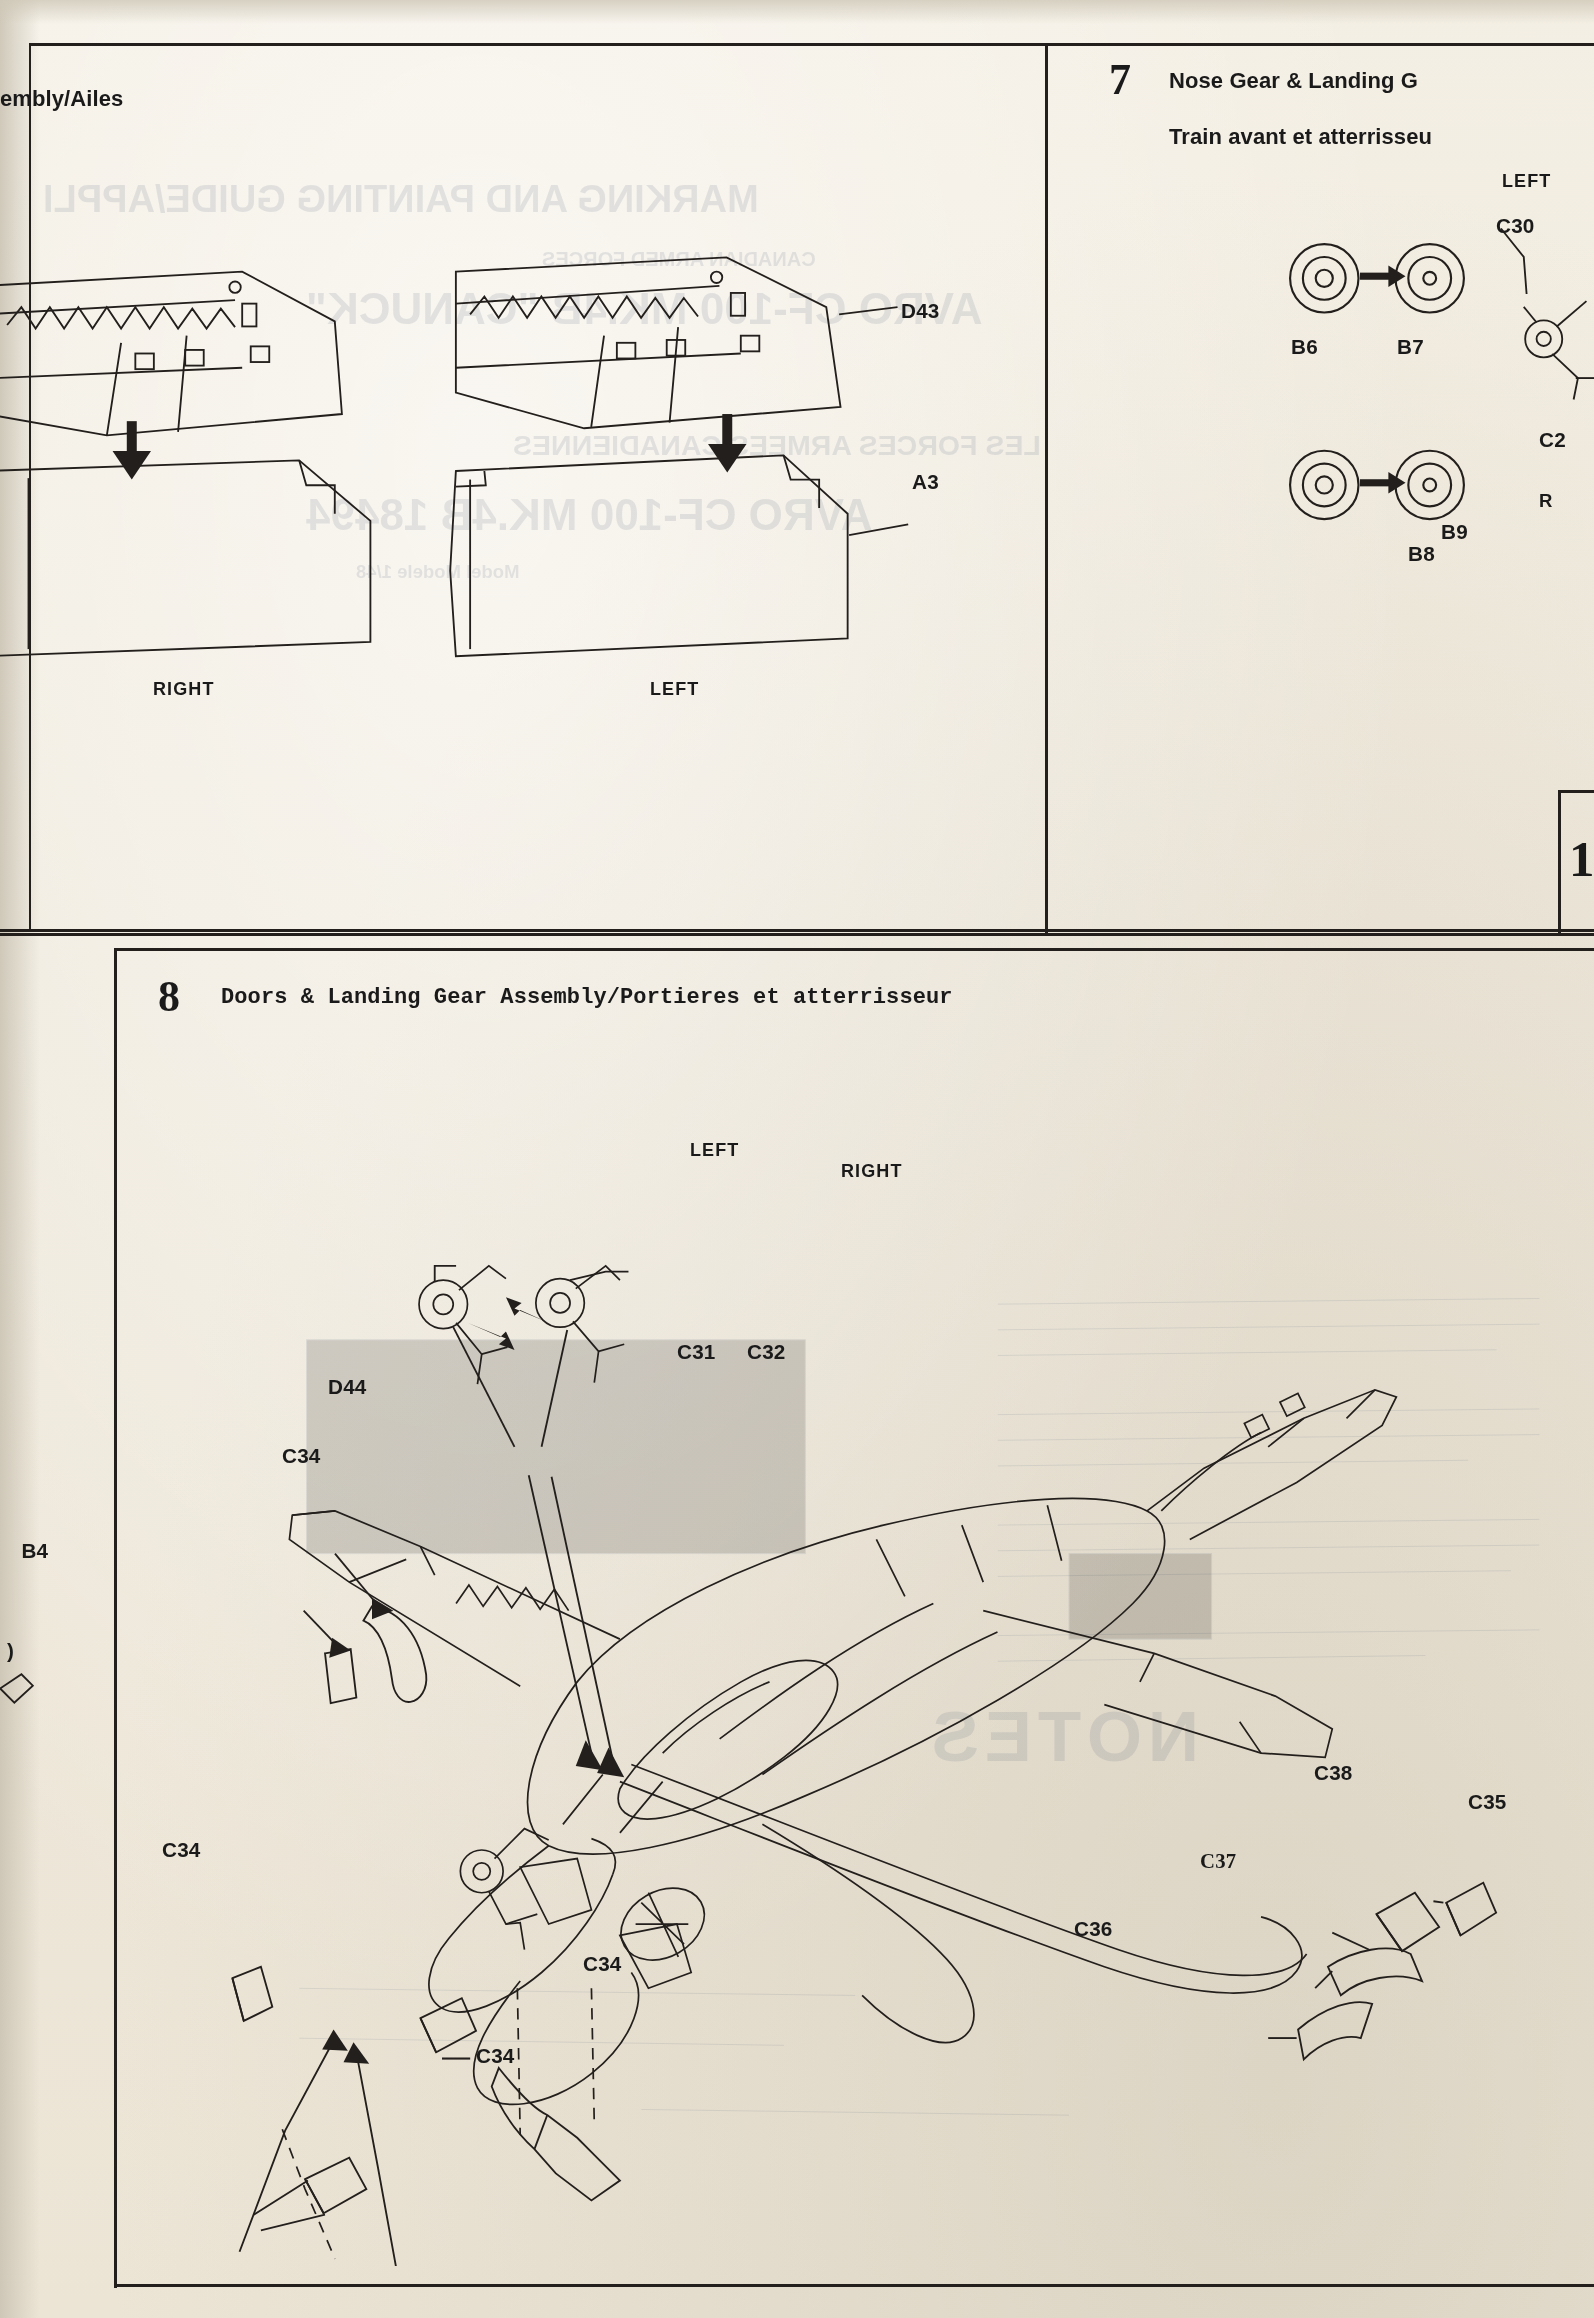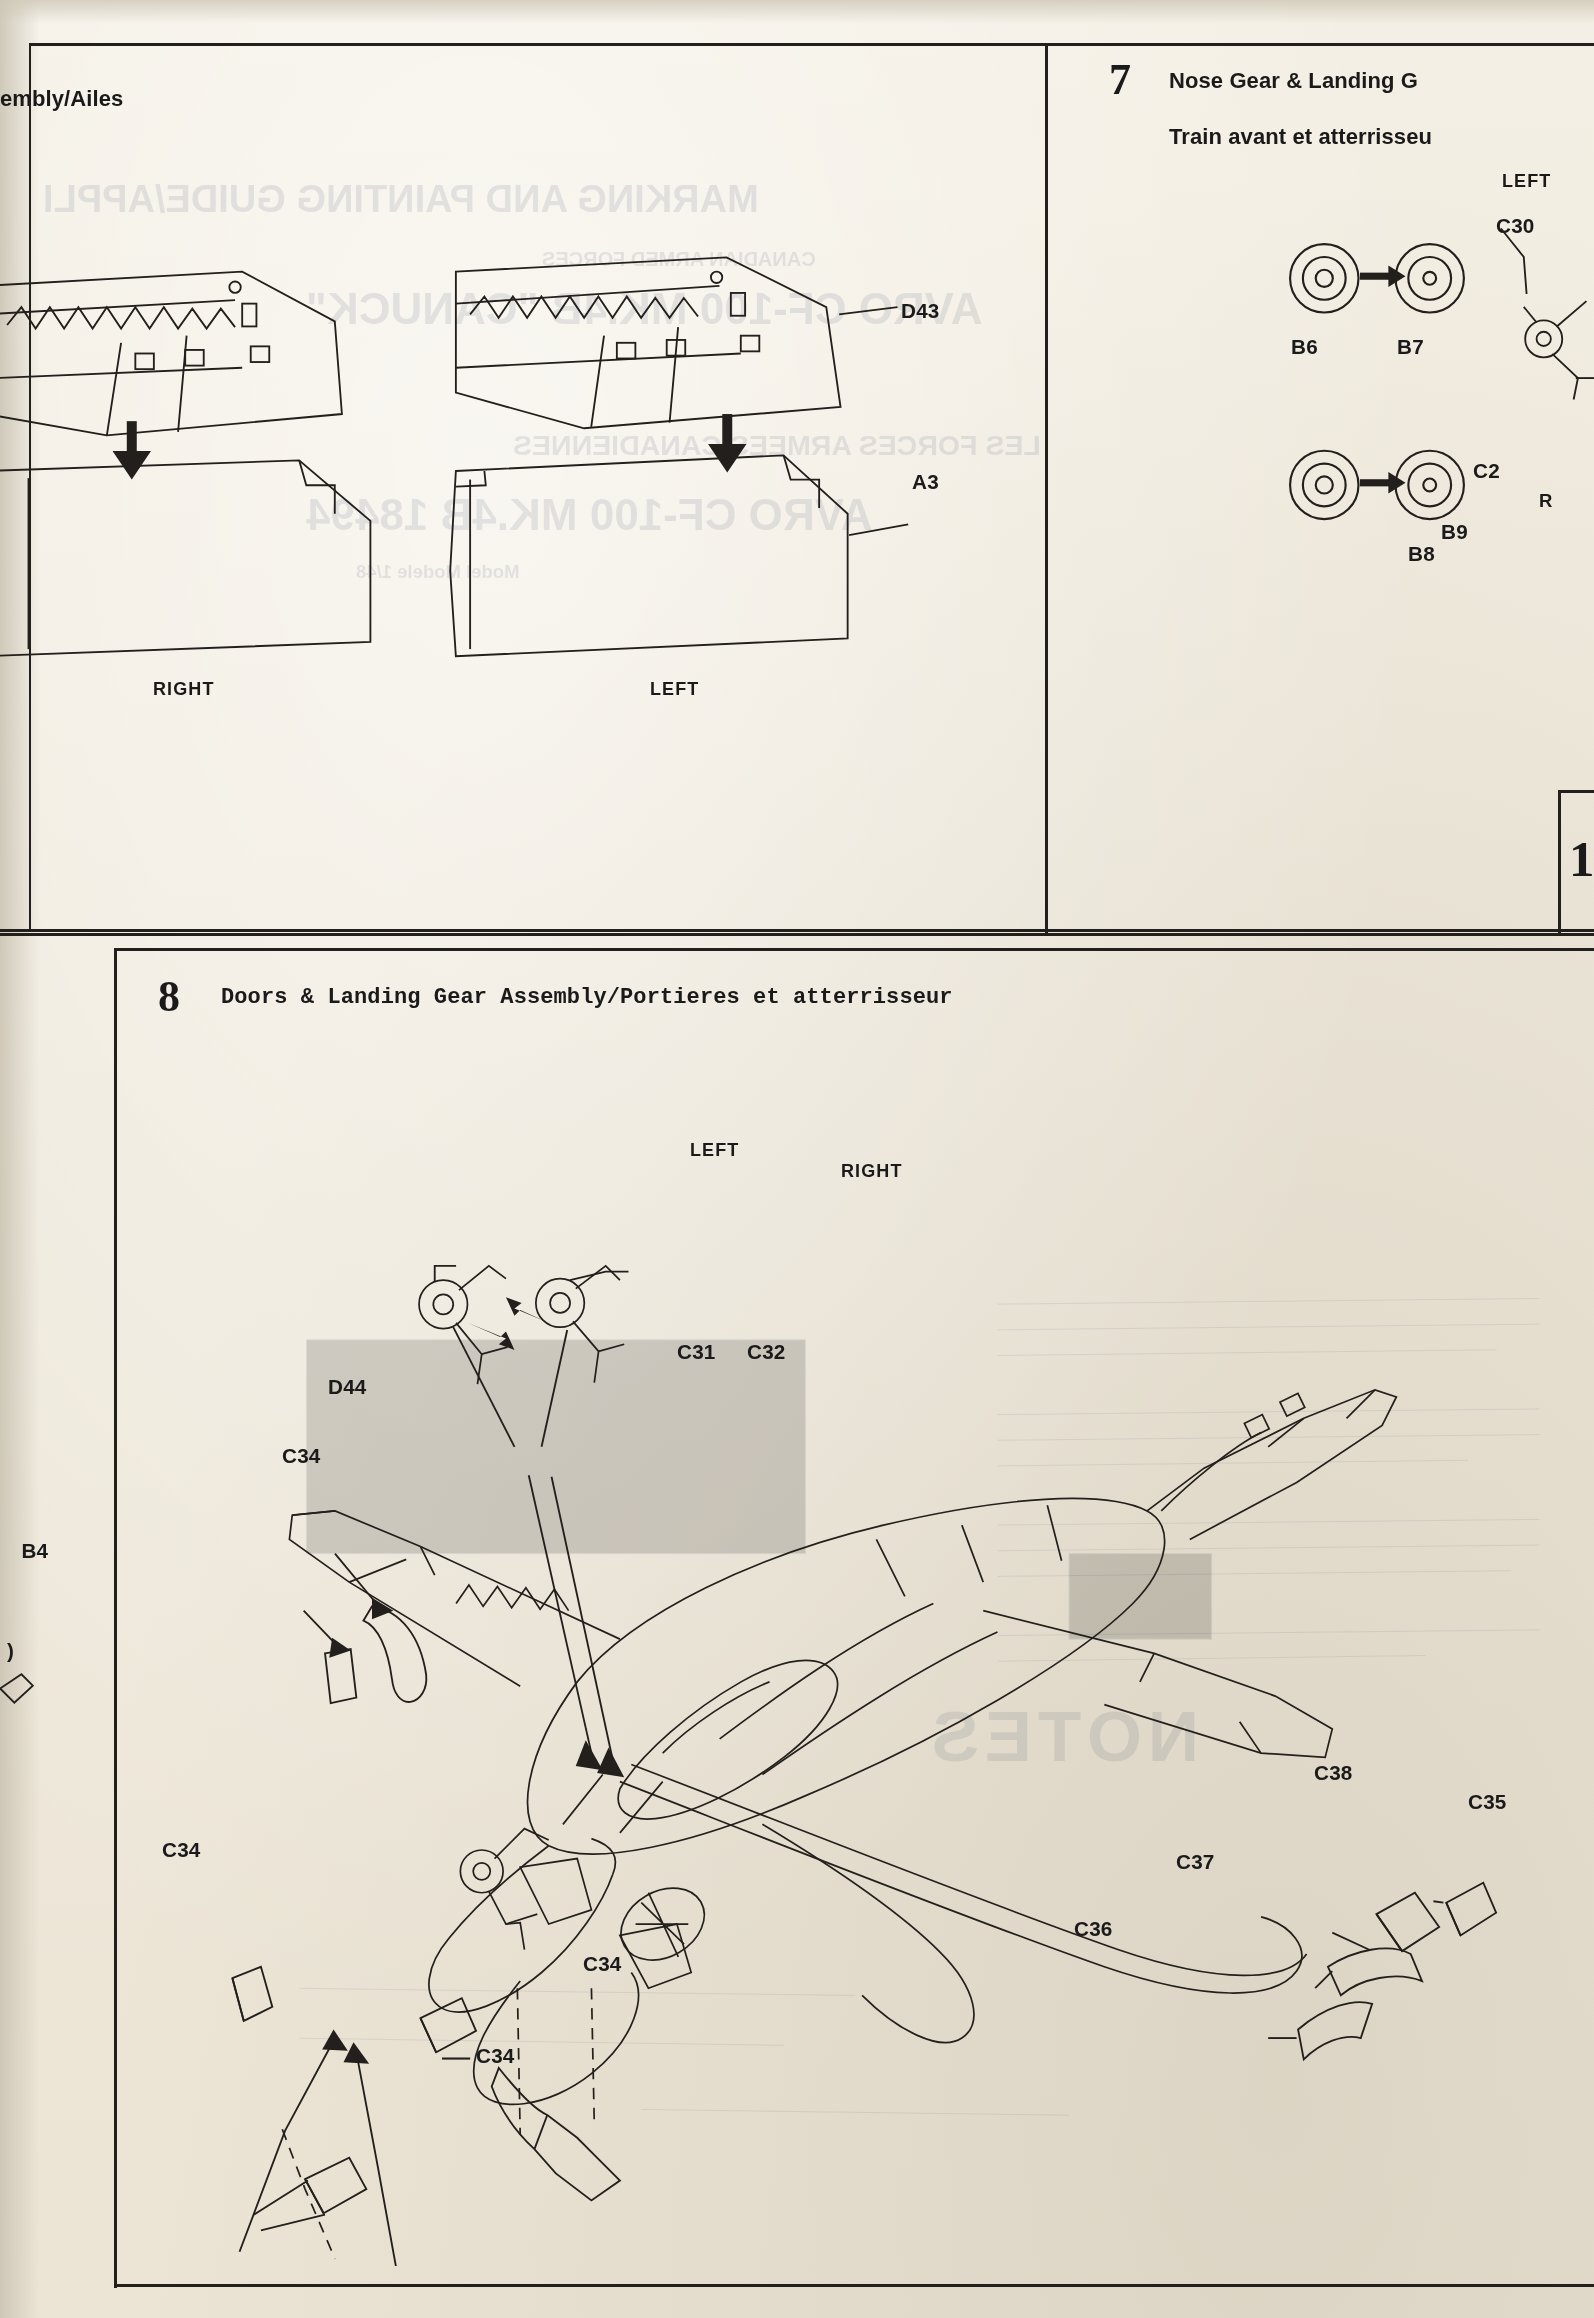--- a/index.html
+++ b/index.html
@@ -179,21 +179,21 @@
 <div class="part" style="position:absolute;left:912px;top:470px;">A3</div>
 <div class="lbl" style="position:absolute;left:153px;top:679px;">RIGHT</div>
 <div class="lbl" style="position:absolute;left:650px;top:679px;">LEFT</div>
 
 <div class="step-num" style="position:absolute;left:1109px;top:58px;">7</div>
 <div class="step-title" style="position:absolute;left:1169px;top:68px;">Nose Gear &amp; Landing G</div>
 <div class="step-title" style="position:absolute;left:1169px;top:124px;">Train avant et atterrisseu</div>
 
 <div class="lbl" style="position:absolute;left:1502px;top:171px;">LEFT</div>
 <div class="part" style="position:absolute;left:1496px;top:214px;">C30</div>
-<div class="part" style="position:absolute;left:1473px;top:428px;margin-top:31px;">C2</div>
+<div class="part" style="position:absolute;left:1539px;top:428px;">C2</div>
 <div class="lbl-b" style="position:absolute;left:1539px;top:490px;">R</div>
 
 <svg style="position:absolute;left:1045px;top:43px;" width="550" height="891" viewBox="0 0 772 1250">
   <g class="ln" stroke-width="2.6">
 
     <circle cx="700" cy="415" r="26"></circle>
     <circle cx="700" cy="415" r="10"></circle>
     <path d="M718,398 L760,362"></path>
     <path d="M712,436 L748,470 L742,500"></path>
     <path d="M745,470 L772,470"></path>
@@ -403,19 +403,19 @@
 <div class="lbl" style="position:absolute;left:841px;top:1161px;">RIGHT</div>
 <div class="part" style="position:absolute;left:677px;top:1340px;">C31</div>
 <div class="part" style="position:absolute;left:747px;top:1340px;">C32</div>
 <div class="part" style="position:absolute;left:328px;top:1375px;">D44</div>
 <div class="part" style="position:absolute;left:282px;top:1444px;">C34</div>
 <div class="part" style="position:absolute;left:162px;top:1838px;">C34</div>
 <div class="part" style="position:absolute;left:583px;top:1952px;">C34</div>
 <div class="part" style="position:absolute;left:476px;top:2044px;">C34</div>
 <div class="part" style="position:absolute;left:1468px;top:1790px;">C35</div>
 <div class="part" style="position:absolute;left:1074px;top:1917px;">C36</div>
-<div class="part" style="position:absolute;left:1176px;top:1850px;">C37</div>
+<div class="part" style="position:absolute;left:1200px;top:1850px;font-family:Liberation Serif, serif;">C37</div>
 <div class="part" style="position:absolute;left:1314px;top:1761px;">C38</div>
 
 <svg style="position:absolute;left:442px;top:2055px;" width="31" height="7.1" viewBox="0 0 44 10">
   <line class="ln" stroke-width="3" x1="0" y1="5" x2="40" y2="5"></line>
 </svg>
 
 
 </body></html>

